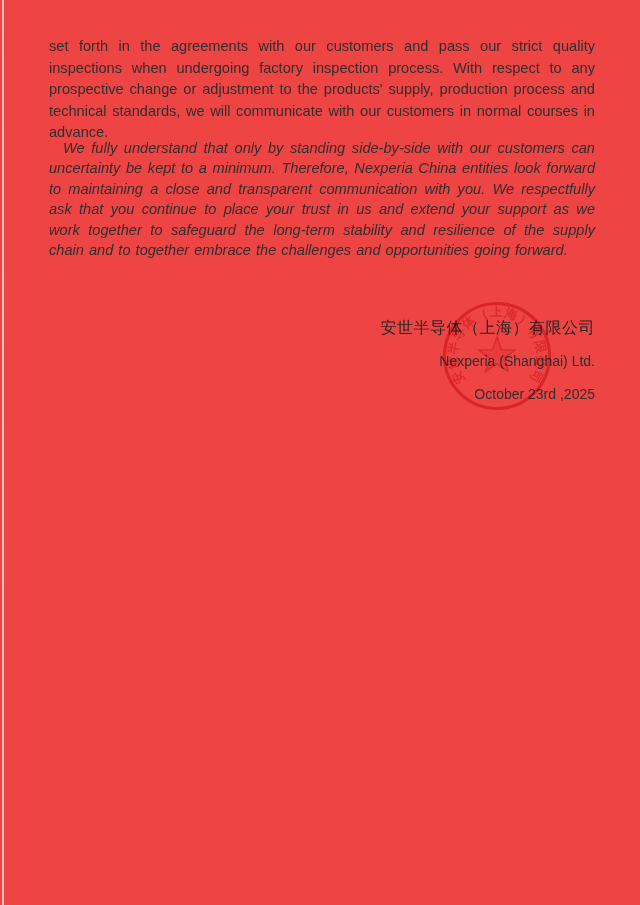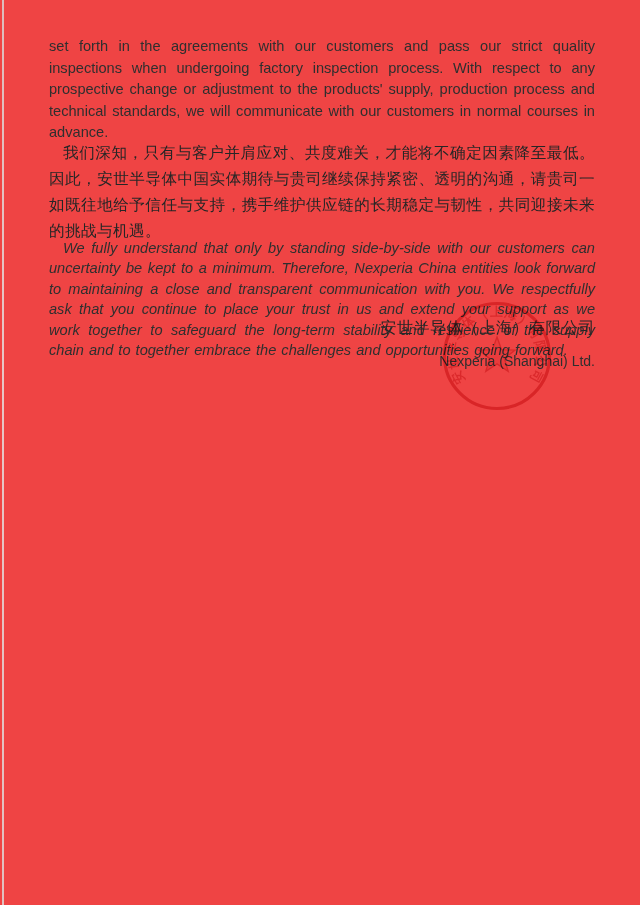--- a/index.html
+++ b/index.html
@@ -81,28 +81,28 @@
 </head>
 <body>
 
 <div class="page">
 
   <div class="scan-edge"></div>
 
   <div class="content">
     <p class="en p1">set forth in the agreements with our customers and pass our strict quality inspections when undergoing factory inspection process. With respect to any prospective change or adjustment to the products' supply, production process and technical standards, we will communicate with our customers in normal courses in advance.</p>
 
-    <p class="cn">我们深知，只有与客户并肩应对、共度难关，才能将不确定因素降至最低。因此，安世半导体中国实体期待与贵司继续保持紧密、透明的沟通，请贵司一如既往地给予信任与支持，携手维护供应链的长期稳定与韧性，共同迎接未来的挑战与机遇。</p>
 
     <p class="en p2">We fully understand that only by standing side-by-side with our customers can uncertainty be kept to a minimum. Therefore, Nexperia China entities look forward to maintaining a close and transparent communication with you. We respectfully ask that you continue to place your trust in us and extend your support as we work together to safeguard the long-term stability and resilience of the supply chain and to together embrace the challenges and opportunities going forward.</p>
   </div>
 
   <div class="signature">
     <div class="sig-line cn-sig">安世半导体（上海）有限公司</div>
     <div class="sig-line en-sig">Nexperia (Shanghai) Ltd.</div>
+    <div class="sig-line en-sig">October 23rd ,2025</div>
   </div>
 
   <svg class="seal" viewBox="0 0 120 120" xmlns="http://www.w3.org/2000/svg">
 
     <circle cx="60" cy="60" r="52.5" fill="none" stroke="#df5f6a" stroke-width="3.2" opacity="0.85"></circle>
 
     <defs>
       <path id="sealTextArc" d="M 27.23 82.94 A 40 40 0 1 1 92.77 82.94" fill="none"></path>
     </defs>
     <text class="seal-ring-text" fill="#e2707a" opacity="0.8">

